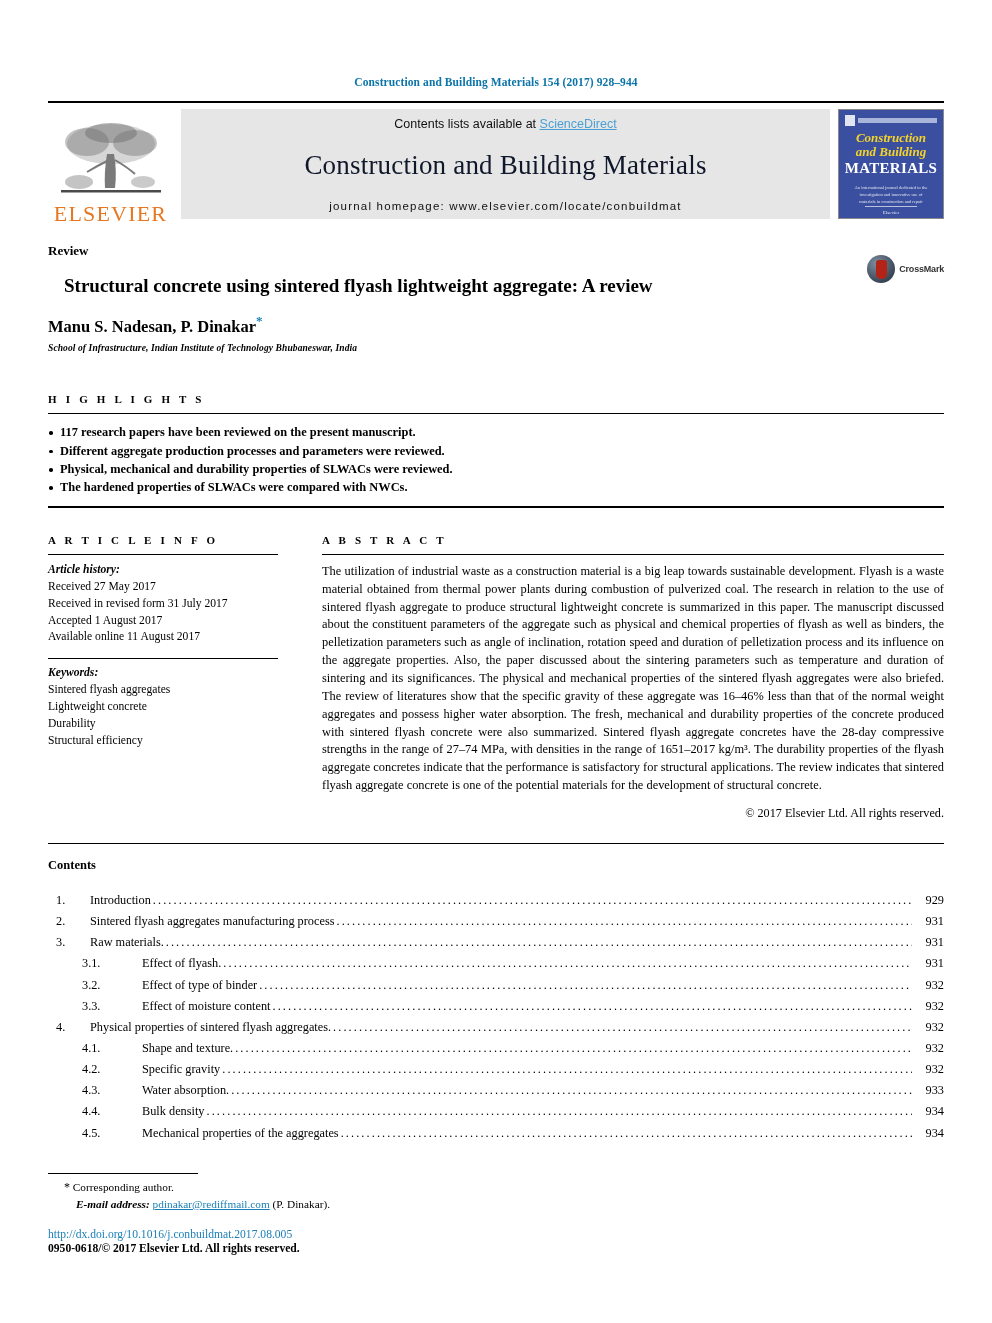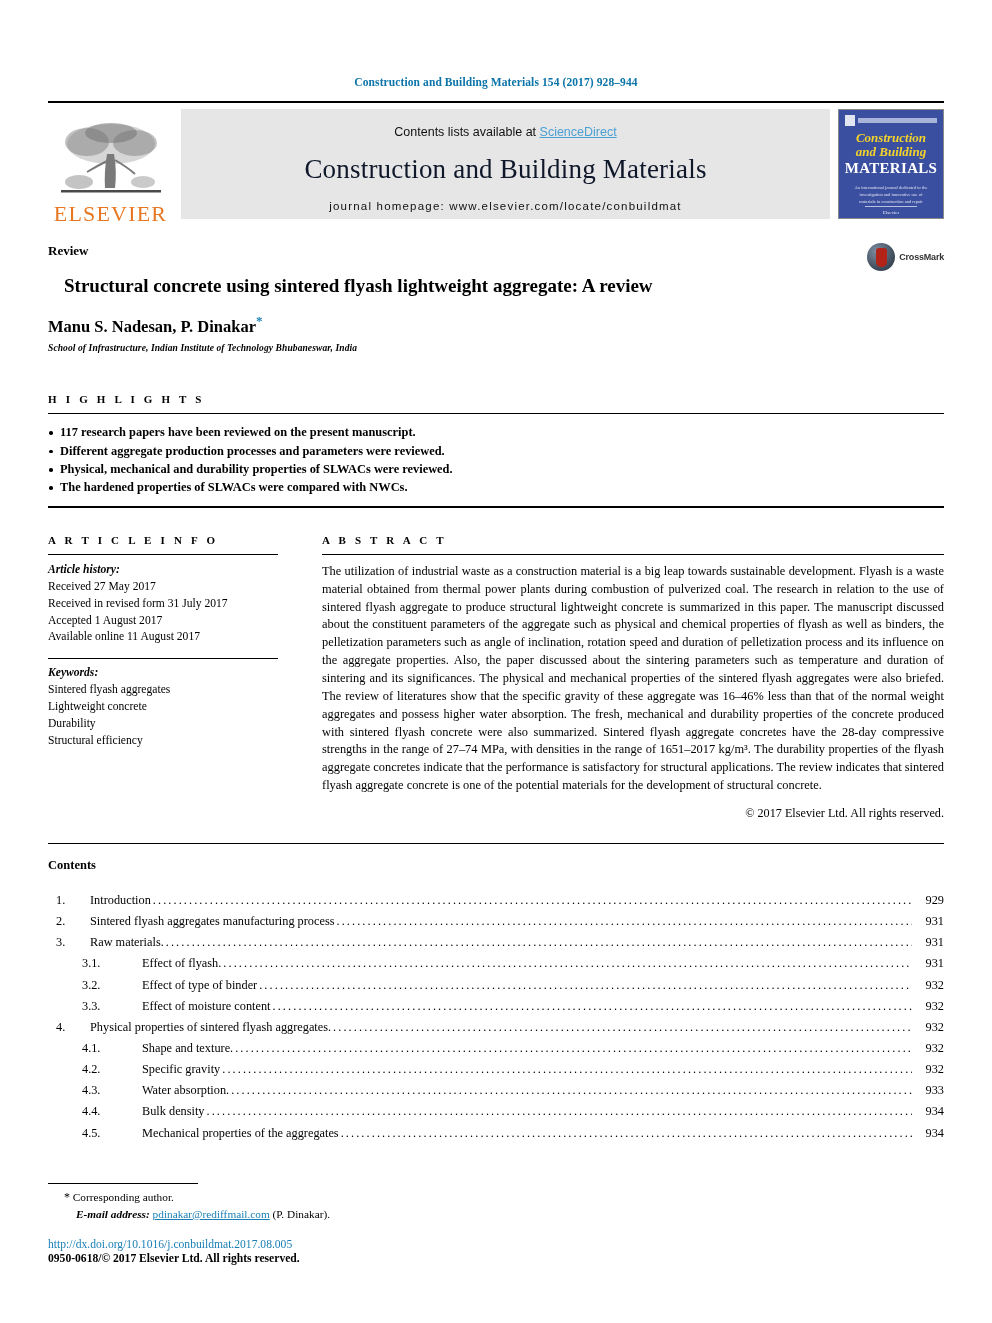--- a/index.html
+++ b/index.html
@@ -61,21 +61,21 @@
     margin-top: 1px;
   }
   .journal-band {
     flex: 1 1 auto;
     background: #e6e6e6;
     margin: 6px 8px 6px 8px;
     display: flex;
     flex-direction: column;
     align-items: center;
     justify-content: space-between;
-    padding: 16px 0 7px 0;
+    padding: 8px 0 7px 0;
   }
   .contents-line {
     font-family: "Liberation Sans", sans-serif;
     font-size: 12.5px;
     color: #111;
   }
   .contents-line .sd {
     color: #4a9fd4;
   }
   .journal-title {
@@ -182,21 +182,21 @@
     font-family: "Liberation Serif", serif;
     font-style: italic;
     font-weight: bold;
     font-size: 9.5px;
     margin-top: 7px;
     letter-spacing: .1px;
   }
   .crossmark {
     position: absolute;
     right: 0;
-    top: 0;
+    top: 12px;
     display: flex;
     align-items: center;
     gap: 4px;
   }
   .cm-badge {
     width: 28px; height: 28px;
     border-radius: 50%;
     background: radial-gradient(circle at 35% 30%, #7f8ea3 0%, #43505f 60%, #22303c 100%);
     position: relative;
     display: flex; align-items: center; justify-content: center;
@@ -317,21 +317,21 @@
     letter-spacing: 2.1px;
     font-size: 12.3px;
   }
   .toc-page { flex: 0 0 auto; width: 30px; text-align: right; }
 
   
   .footer {
     position: absolute;
     left: 48px;
     right: 48px;
-    bottom: 58px;
+    bottom: 68px;
   }
   .foot-rule {
     border-top: 1px solid #000;
     width: 150px;
     margin-bottom: 4px;
   }
   .foot-line {
     font-family: "Liberation Serif", serif;
     font-size: 11.3px;
     line-height: 1.5;

